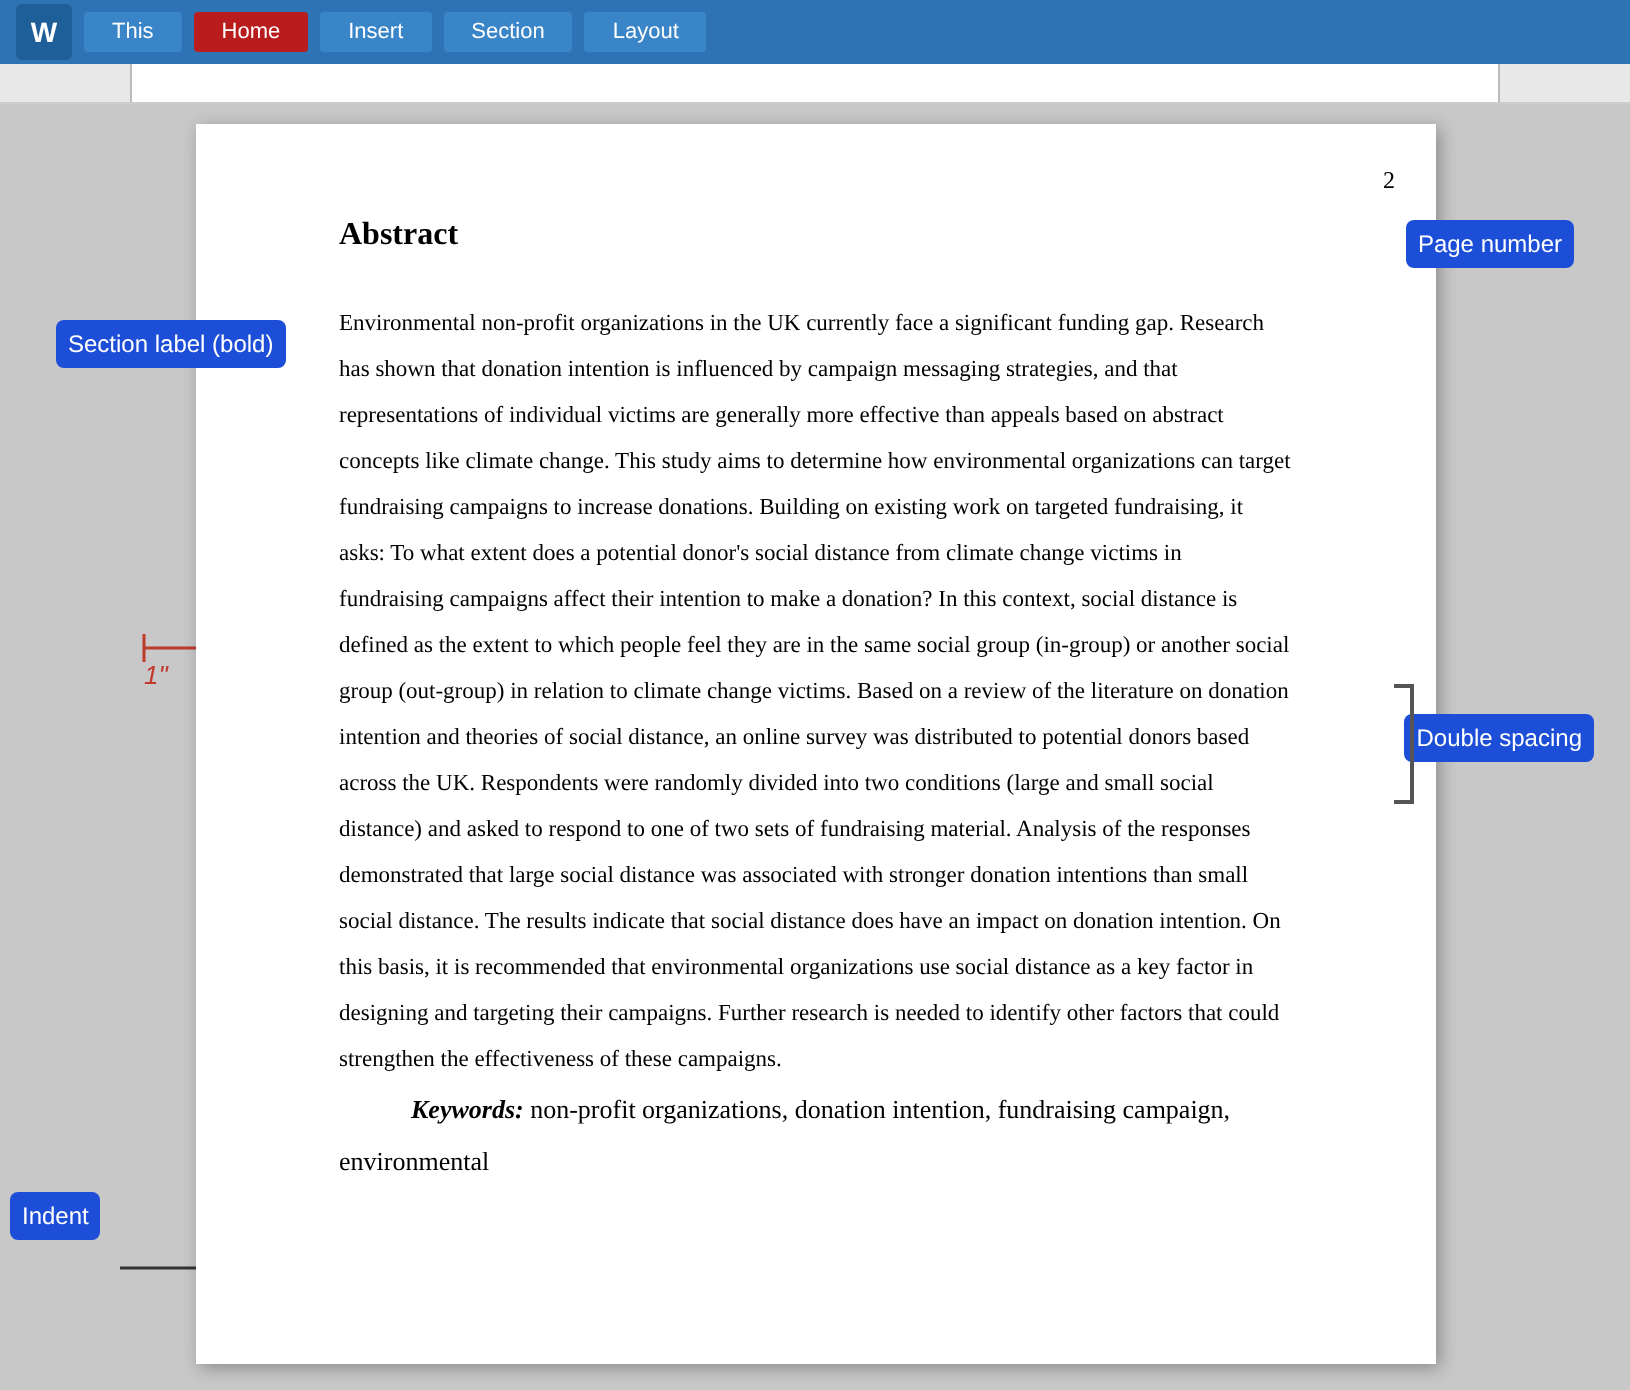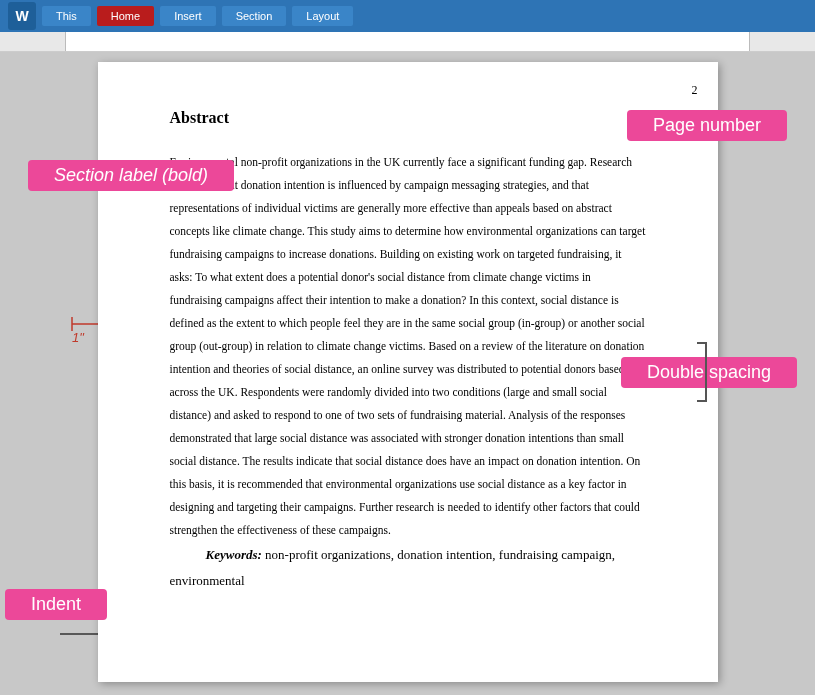--- a/index.html
+++ b/index.html
@@ -116,25 +116,25 @@
     }
 
     .keywords-italic {
       font-style: italic;
       font-weight: bold;
     }
 
     
     .annotation {
       position: absolute;
-      background: #ec4899;
+      background: #1d4ed8;
       color: white;
-      padding: 5px 26px;
+      padding: 5px 6px;
       border-radius: 4px;
-      font-size: 18px;
+      font-size: 12px;
       font-family: Arial, sans-serif;
       font-weight: normal;
       white-space: nowrap;
     }
 
     
     .annotations-svg {
       position: absolute;
       top: 0;
       left: 0;
@@ -205,21 +205,21 @@
     <div class="abstract-body">Environmental non-profit organizations in the UK currently face a significant funding gap. Research has shown that donation intention is influenced by campaign messaging strategies, and that representations of individual victims are generally more effective than appeals based on abstract concepts like climate change. This study aims to determine how environmental organizations can target fundraising campaigns to increase donations. Building on existing work on targeted fundraising, it asks: To what extent does a potential donor's social distance from climate change victims in fundraising campaigns affect their intention to make a donation? In this context, social distance is defined as the extent to which people feel they are in the same social group (in-group) or another social group (out-group) in relation to climate change victims. Based on a review of the literature on donation intention and theories of social distance, an online survey was distributed to potential donors based across the UK. Respondents were randomly divided into two conditions (large and small social distance) and asked to respond to one of two sets of fundraising material. Analysis of the responses demonstrated that large social distance was associated with stronger donation intentions than small social distance. The results indicate that social distance does have an impact on donation intention. On this basis, it is recommended that environmental organizations use social distance as a key factor in designing and targeting their campaigns. Further research is needed to identify other factors that could strengthen the effectiveness of these campaigns.</div>
 
     <div class="keywords-line">
       <span class="keywords-italic">Keywords:</span><span> non-profit organizations, donation intention, fundraising campaign, environmental</span>
     </div>
 
   </div>
 
   <div class="annotation" style="top: 58px; right: 28px;">Page number</div>
 
-  <div class="annotation" style="top: 108px; left: 28px; font-style: italic;">Section label (bold)</div>
+  <div class="annotation" style="top: 108px; left: 28px;">Section label (bold)</div>
 
   <div class="annotation" style="top: 305px; right: 18px;">Double spacing</div>
 
   <div class="annotation" style="bottom: 75px; left: 5px;">Indent</div>
 
   <div style="position:absolute; left:72px; top:278px; font-size:13px; color:#c0392b; font-family:Arial,sans-serif; font-style:italic;">1"</div>
 
   <div class="bracket-right"></div>
 
 </div>

